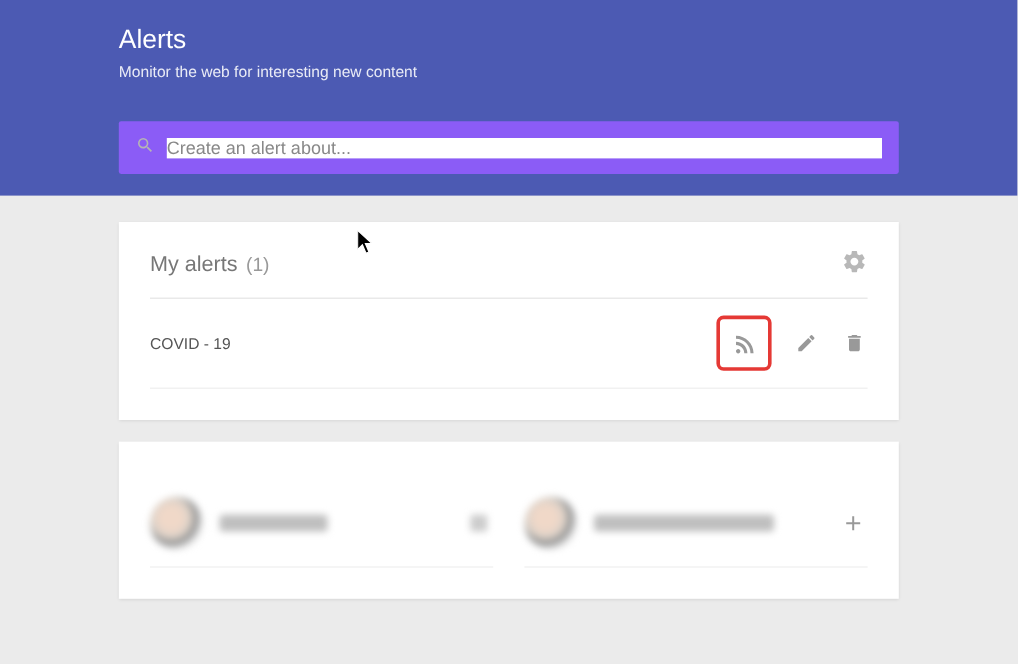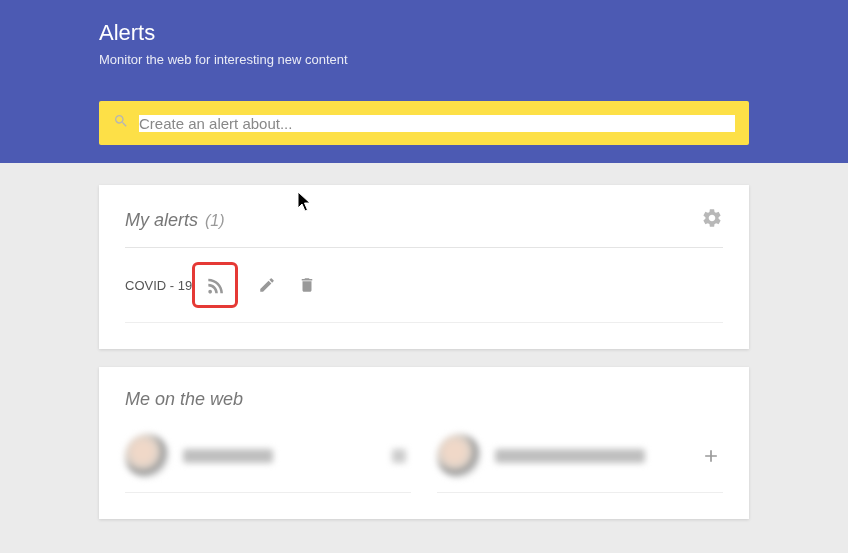--- a/index.html
+++ b/index.html
@@ -27,21 +27,21 @@
       font-size: 22px;
       font-weight: 400;
       margin-bottom: 6px;
     }
     .page-subtitle {
       color: rgba(255, 255, 255, 0.88);
       font-size: 13px;
       margin-bottom: 34px;
     }
     .search-box {
-      background: #fde047;
+      background: #8b5cf6;
       border-radius: 2px;
       display: flex;
       align-items: center;
       padding: 10px 14px;
       height: 44px;
     }
     .search-box svg {
       width: 16px;
       height: 16px;
       fill: #b5b5b5;
@@ -66,41 +66,41 @@
       box-shadow: 0 1px 3px rgba(0,0,0,0.12);
       padding: 22px 26px 26px 26px;
       margin-bottom: 18px;
     }
     .card-header {
       display: flex;
       align-items: center;
       justify-content: space-between;
       border-bottom: 1px solid #e4e4e4;
       padding-bottom: 14px;
-      font-style: italic;
     }
     .card-title {
       font-size: 18px;
       color: #777;
       font-weight: 400;
     }
     .card-title .count {
       font-size: 16px;
       color: #999;
       margin-left: 2px;
     }
     .gear-icon svg {
       width: 22px;
       height: 22px;
       fill: #b8b8b8;
       cursor: pointer;
     }
     .alert-row {
       display: flex;
       align-items: center;
+      justify-content: space-between;
       padding: 14px 0;
       border-bottom: 1px solid #eee;
     }
     .alert-name {
       font-size: 13px;
       color: #555;
     }
     .alert-actions {
       display: flex;
       align-items: center;
@@ -239,23 +239,20 @@
         <span class="icon-btn">
           <svg viewBox="0 0 24 24">
               <path d="M6 19c0 1.1.9 2 2 2h8c1.1 0 2-.9 2-2V7H6v12zM19 4h-3.5l-1-1h-5l-1 1H5v2h14V4z"></path>
             </svg>
         </span>
       </div>
     </div>
   </div>
 
   <div class="card">
-    <div class="card-header" style="border-bottom:none; padding-bottom:0;">
-      <div class="card-title">Me on the web</div>
-    </div>
     <div class="me-on-web-content">
       <div class="web-item">
         <div class="avatar-blur"></div>
         <div class="web-item-text">
           <div class="text-blur w1"></div>
         </div>
         <div class="web-item-action">
           <div class="blur-icon"></div>
         </div>
       </div>

